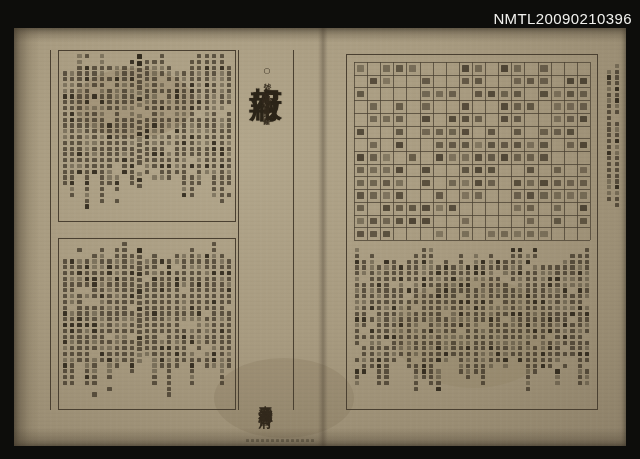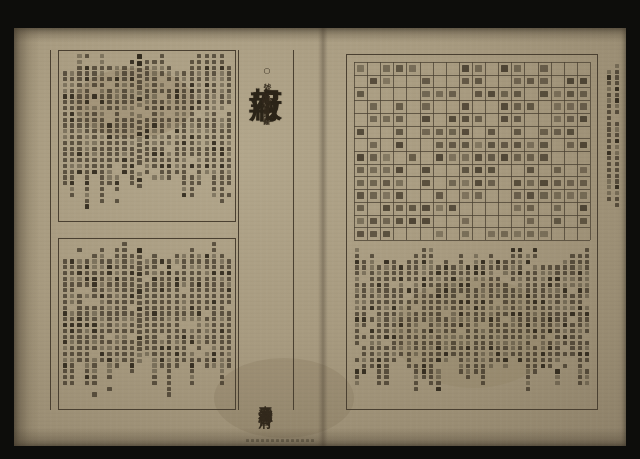--- a/index.html
+++ b/index.html
@@ -216,20 +216,21 @@
     width: 3px; height: 3px;
     background: rgba(30,25,15,0.55);
     border-radius: 0.5px;
   }
 </style>
 </head>
 <body>
 
 <div id="stage">
 
+  <div id="id-label">NMTL20090210396</div>
 
   <div id="page">
     <div id="grain"></div>
 
     <div class="stain" style="left:60px; top:40px; width:120px; height:70px; background:rgba(120,100,70,0.18);"></div>
     <div class="stain" style="left:380px; top:250px; width:160px; height:110px; background:rgba(130,112,80,0.14);"></div>
     <div class="stain" style="left:200px; top:330px; width:140px; height:80px; background:rgba(90,76,50,0.12);"></div>
 
     <div id="left-edge"></div>
     <div id="top-edge"></div>

